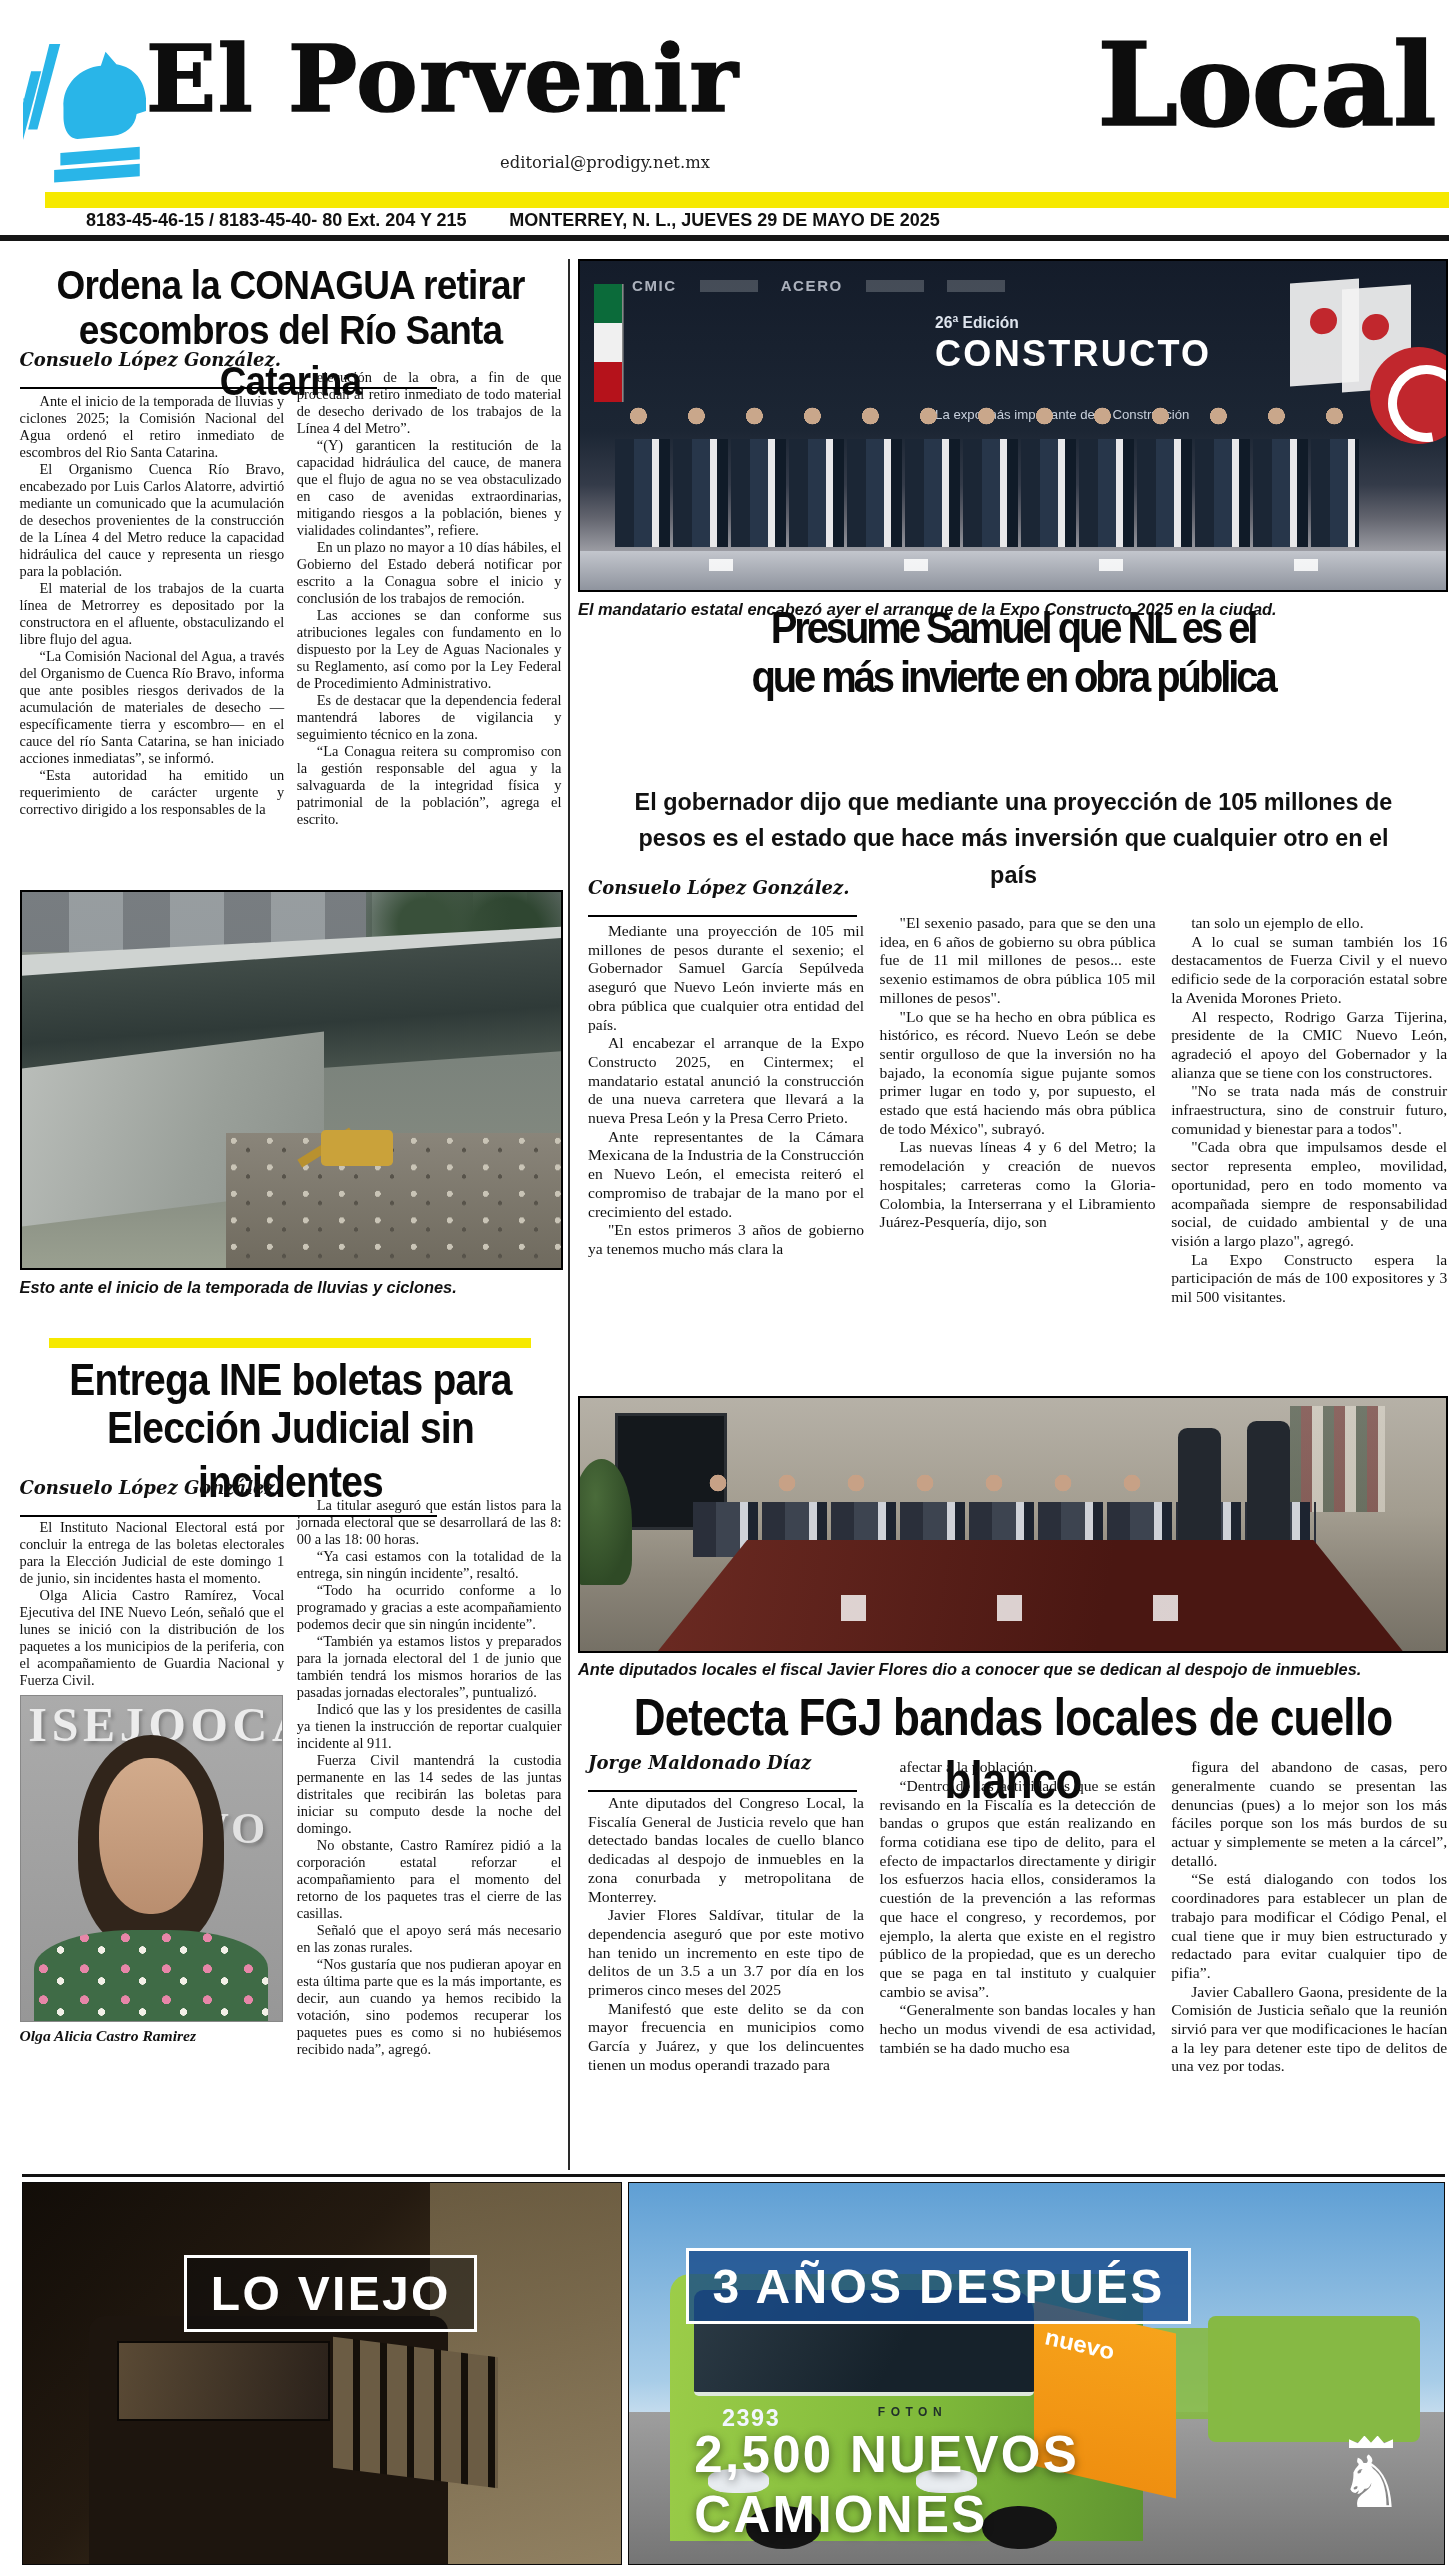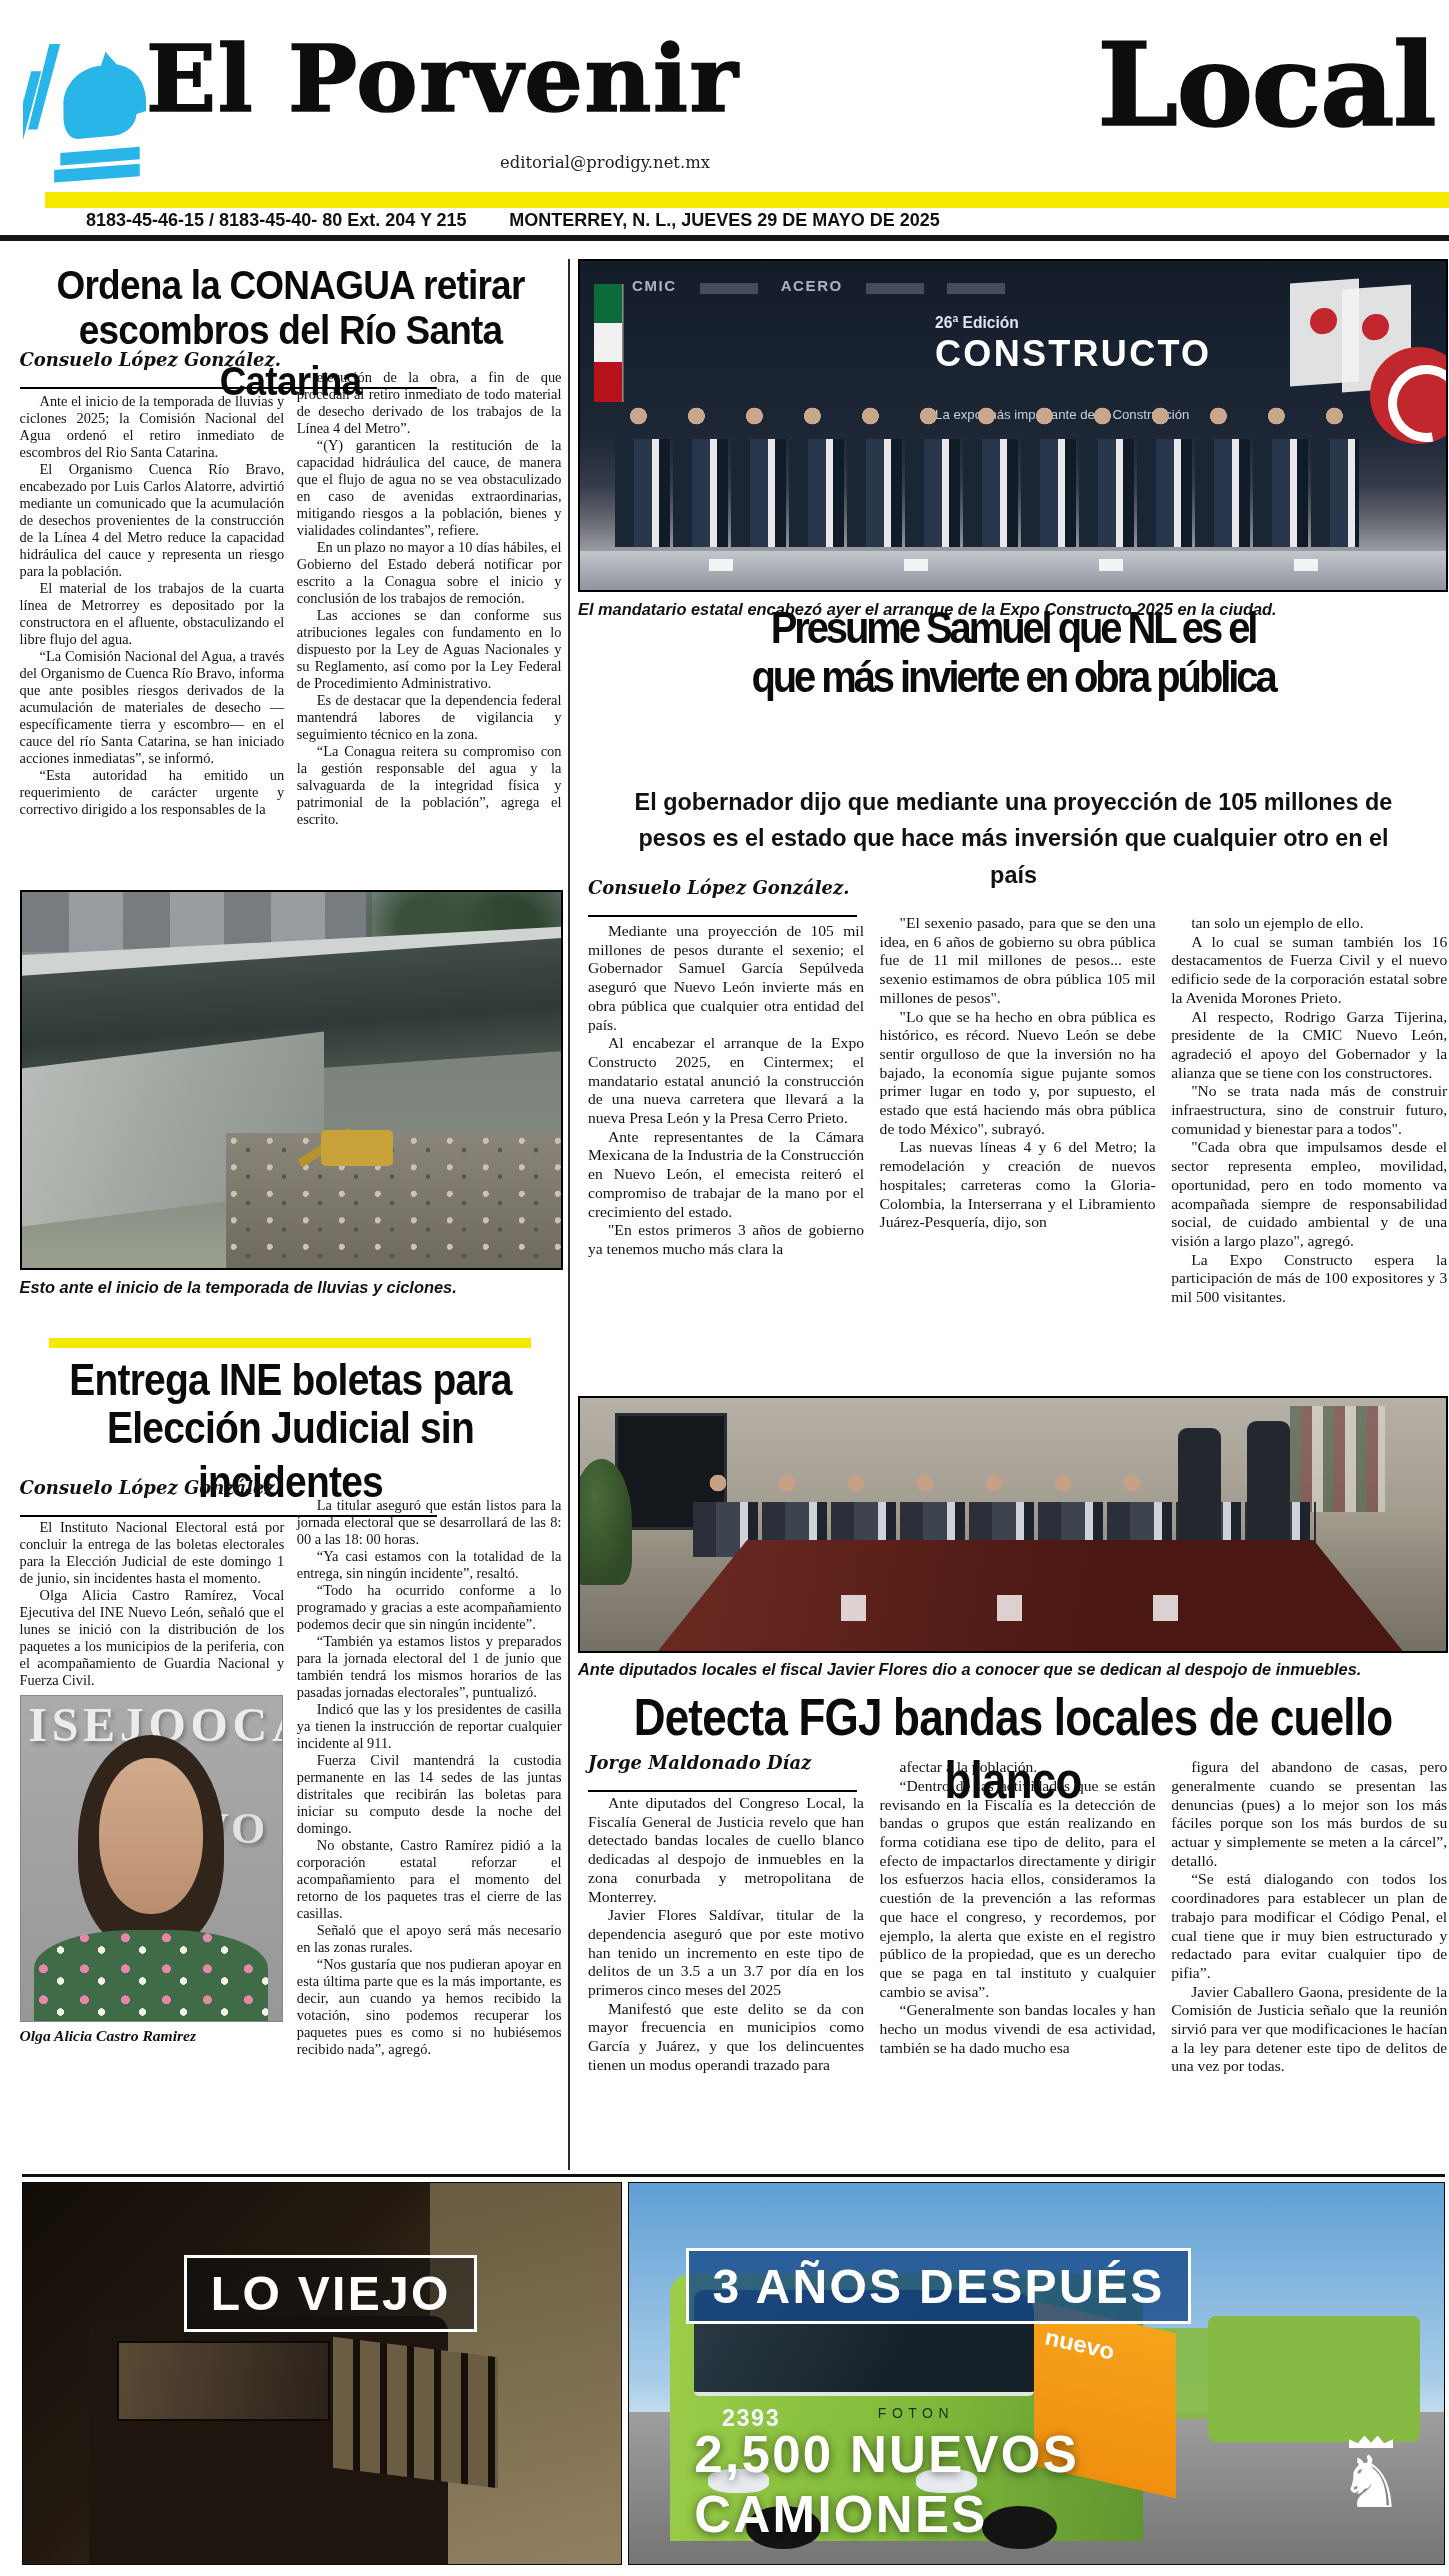--- a/index.html
+++ b/index.html
@@ -30,21 +30,21 @@
   .left-art{gap:12.5px;width:542px;}
   .right-art .col{width:276px;font-size:15.6px;line-height:18.7px;}
   .right-art{gap:15.6px;width:860px;}
   .photo{position:absolute;border:2.3px solid #000;box-sizing:border-box;overflow:hidden;}
   .caption{position:absolute;font-style:italic;font-weight:700;font-size:16.4px;color:#111;}
   
   .logo{position:absolute;left:23.4px;top:36px;width:123px;height:156px;}
   
   .expo-bg{position:relative;width:100%;height:100%;
      background:linear-gradient(180deg,#141c2a 0%,#1c2634 52%,#343b49 68%,#62646e 78%,#9a9ba2 88%,#b9bdc6 100%);}
-  .sponsor-row{position:absolute;left:6%;top:5%;right:12%;display:flex;gap:23px;align-items:flex-end;opacity:.75;}
+  .sponsor-row{position:absolute;left:6%;top:5%;right:12%;display:flex;gap:23px;align-items:center;opacity:.75;}
   .sponsor{color:#dfe4ee;font-weight:700;font-size:15px;letter-spacing:1.6px;}
   .sponsor-blob{width:58px;height:11.7px;background:rgba(255,255,255,.28);}
   .expo-edition{position:absolute;left:41%;top:16%;color:#dfe5ee;font-size:15.6px;font-weight:600;}
   .expo-brand{position:absolute;left:41%;top:22%;color:#fff;font-weight:900;font-size:36px;letter-spacing:2.3px;}
   .expo-tagline{position:absolute;left:41%;top:36%;width:335px;color:#c8d0dc;font-size:13.2px;margin-top:28px;}
   .mx-flag{position:absolute;left:1.6%;top:7%;width:28px;height:118px;
      background:linear-gradient(180deg,#0b6b3a 0 33%,#f0f0f0 33% 66%,#b5121b 66% 100%);box-shadow:1.6px 0 0 #888;}
   .white-flag{position:absolute;top:6%;width:69px;height:103px;background:rgba(242,242,242,.92);transform:skewY(-4deg);}
   .white-flag .red-dot{position:absolute;left:20px;top:26.5px;width:26.5px;height:26.5px;border-radius:50%;background:#c1272d;}
   .wf1{right:10%;} .wf2{right:4%;top:8%;}
@@ -125,21 +125,21 @@
   .lbl-viejo{left:27%;top:19%;background:rgba(12,12,12,.5);}
   .bp-right{flex:1;background:linear-gradient(#5f9fd4,#a8cde8 52%,#cadfef 62%);}
   .road{position:absolute;left:0;bottom:0;width:100%;height:40%;background:linear-gradient(#9e9e9e,#757575);}
   .bus2-bg{position:absolute;background:#86b944;border-radius:7.8px;}
   .b1{right:3%;top:35%;width:26%;height:33%;} .b2{right:26%;top:38%;width:12%;height:24%;opacity:.9;}
   .bus-main{position:absolute;left:5%;top:24%;width:58%;height:70%;border-radius:20px 9.4px 0 0;
      background:linear-gradient(100deg,#9ccd49 0%,#7fb93a 55%,#5f9430 100%);}
   .bus-ws{position:absolute;left:5%;top:6%;width:72%;height:38%;border-radius:9.4px 23.4px 4.7px 4.7px;
      background:linear-gradient(120deg,#2c3b46,#16222b 60%);border-bottom:4.7px solid #dfe8dc;}
   .bus-num{position:absolute;left:11%;top:49%;color:#f2f6ff;font-weight:700;font-size:23.4px;letter-spacing:1.6px;}
-  .bus-brand{position:absolute;left:44%;top:49%;color:#20302a;font-weight:400;font-size:14px;letter-spacing:5.5px;}
+  .bus-brand{position:absolute;left:44%;top:49%;color:#20302a;font-weight:700;font-size:12px;letter-spacing:5.5px;}
   .bus-light{position:absolute;bottom:18%;width:13%;height:9%;background:#e8ecf0;border-radius:40%;}
   .lt1{left:8%;} .lt2{left:52%;}
   .wheel{position:absolute;bottom:-3%;width:16%;height:16%;background:#141414;border-radius:50%;}
   .w1{left:16%;} .w2{left:66%;}
   .side-panel{position:absolute;left:77%;top:16%;width:30%;height:62%;transform:skewY(13deg);
      background:linear-gradient(#f7a31b,#ef8f10);}
   .side-panel span{display:block;margin:20px 0 0 11px;color:#fff;font-style:italic;font-weight:800;font-size:23.4px;}
   .lbl-despues{left:7%;top:17%;background:rgba(23,74,138,.8);}
   .camiones-text{position:absolute;left:8%;bottom:5%;color:#fff;font-weight:800;font-size:51px;line-height:1.18;
      letter-spacing:2.3px;text-shadow:0 2.3px 9.4px rgba(0,0,0,.55);}

